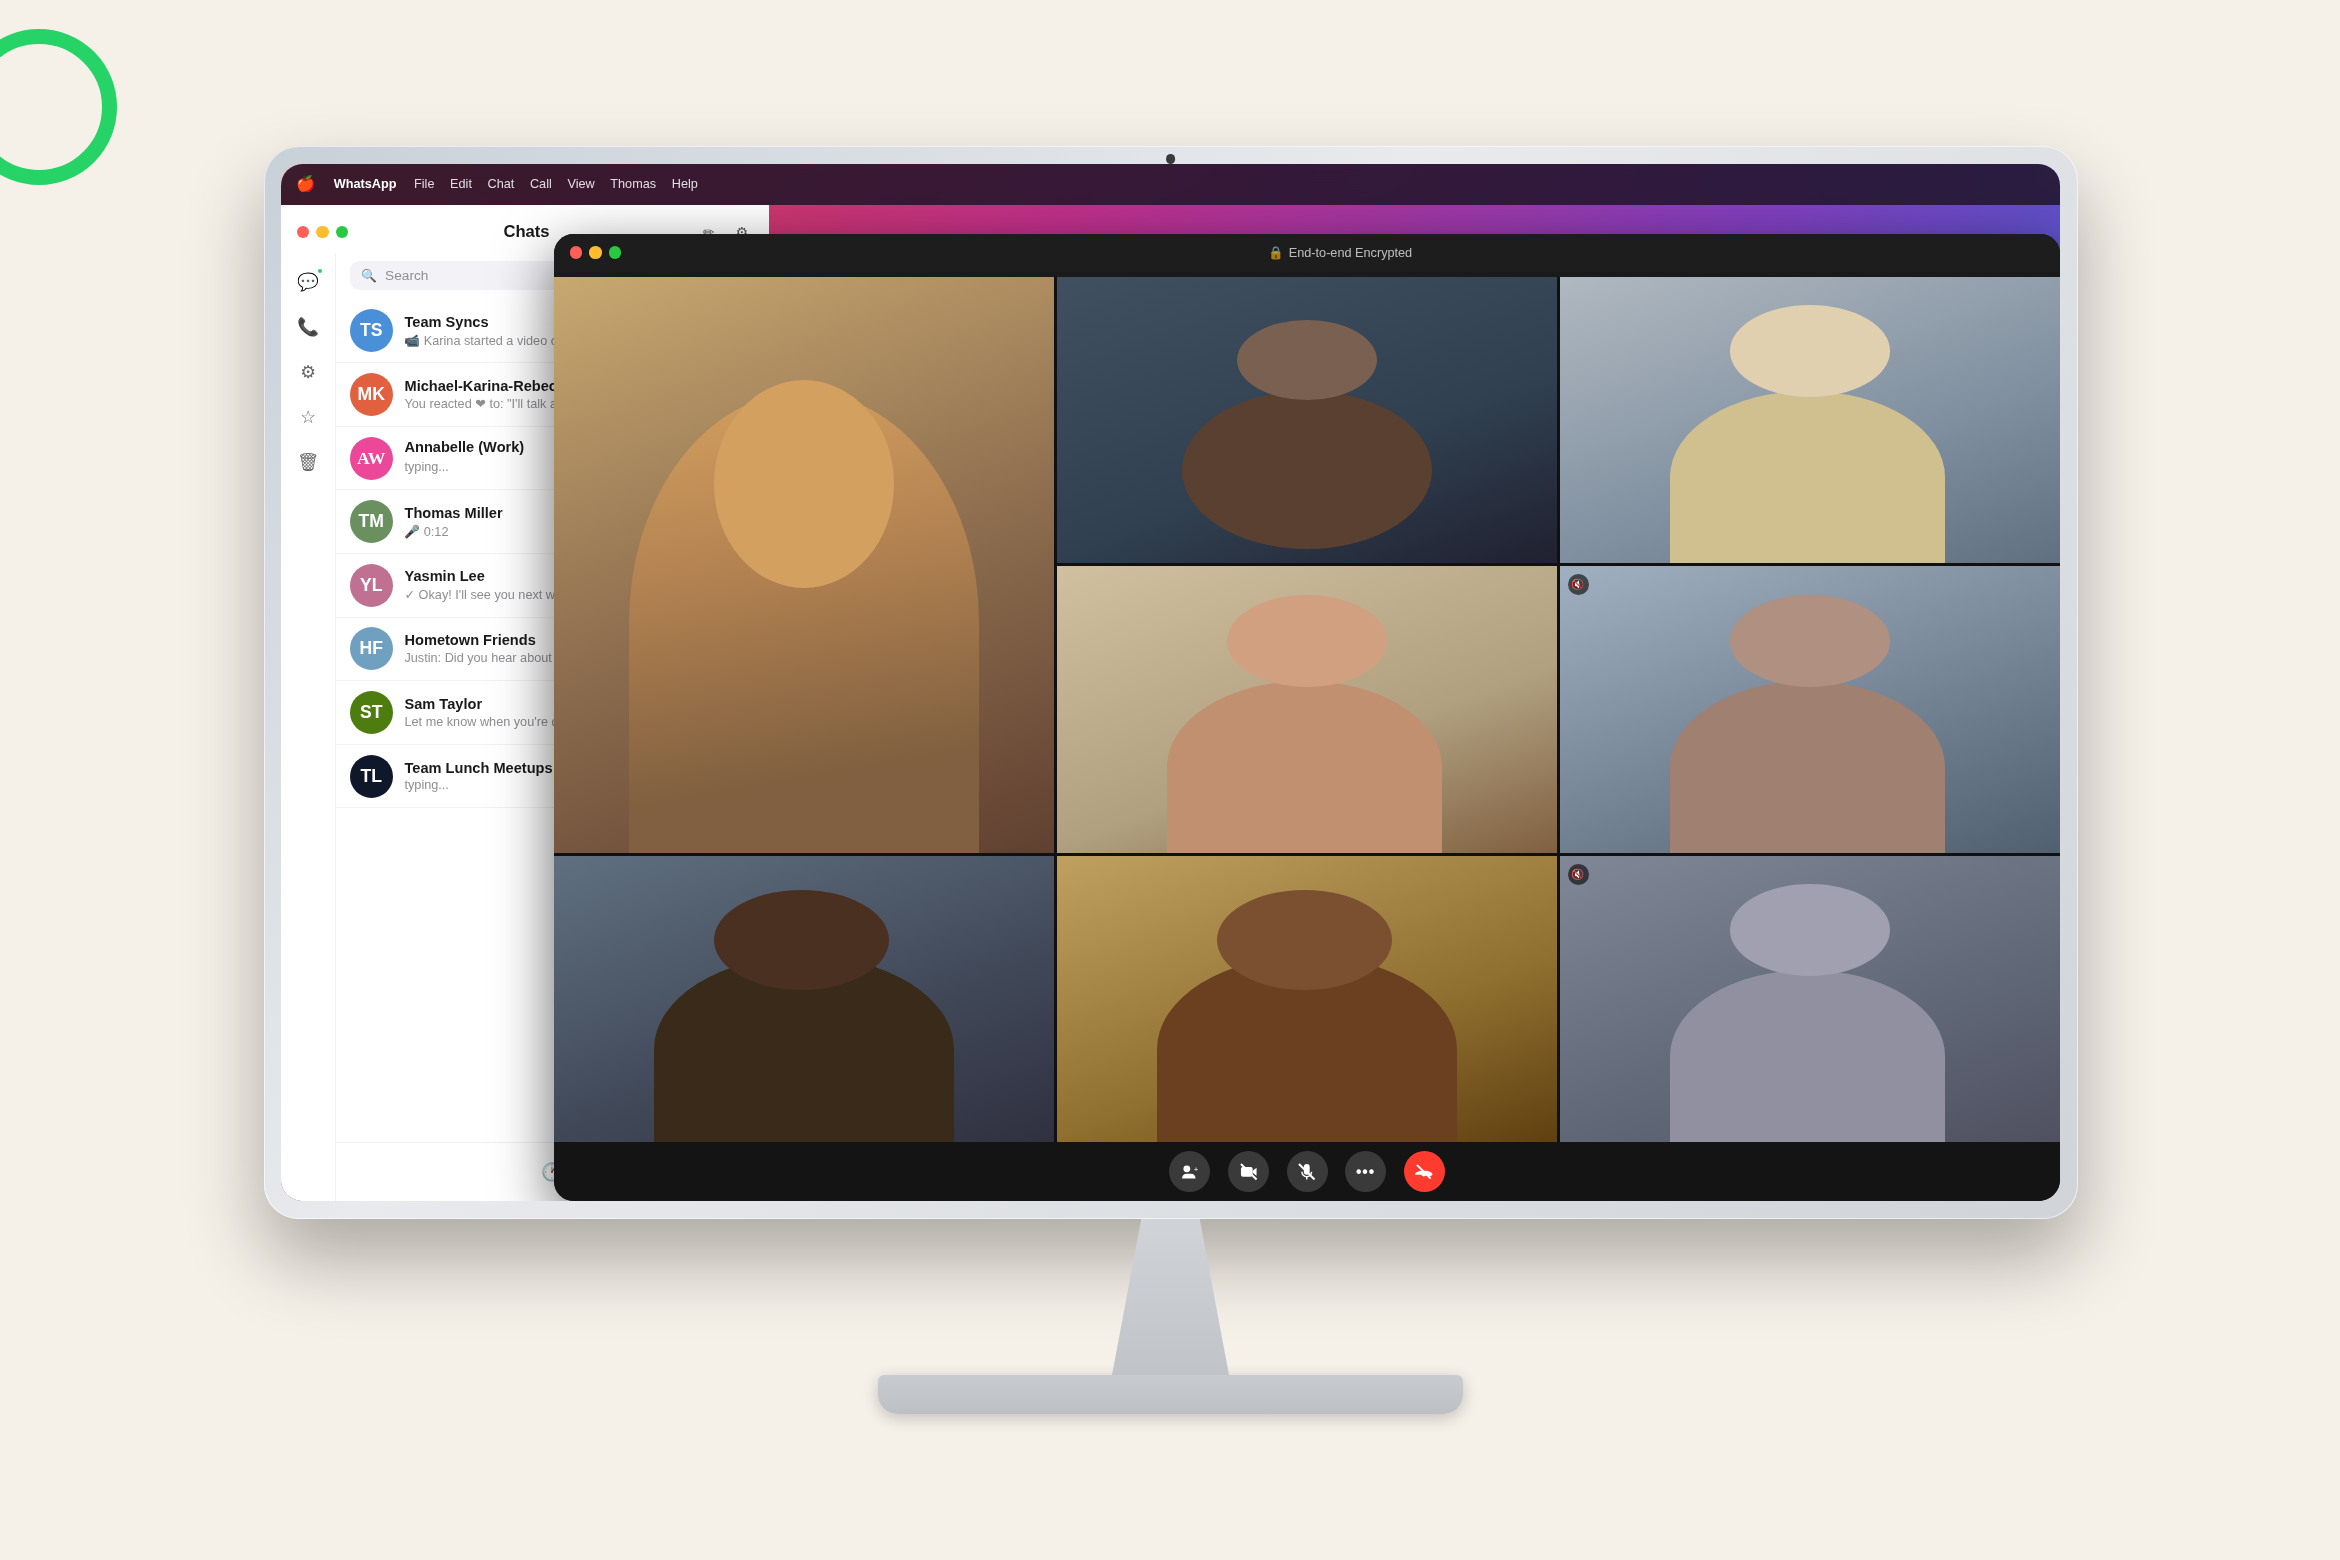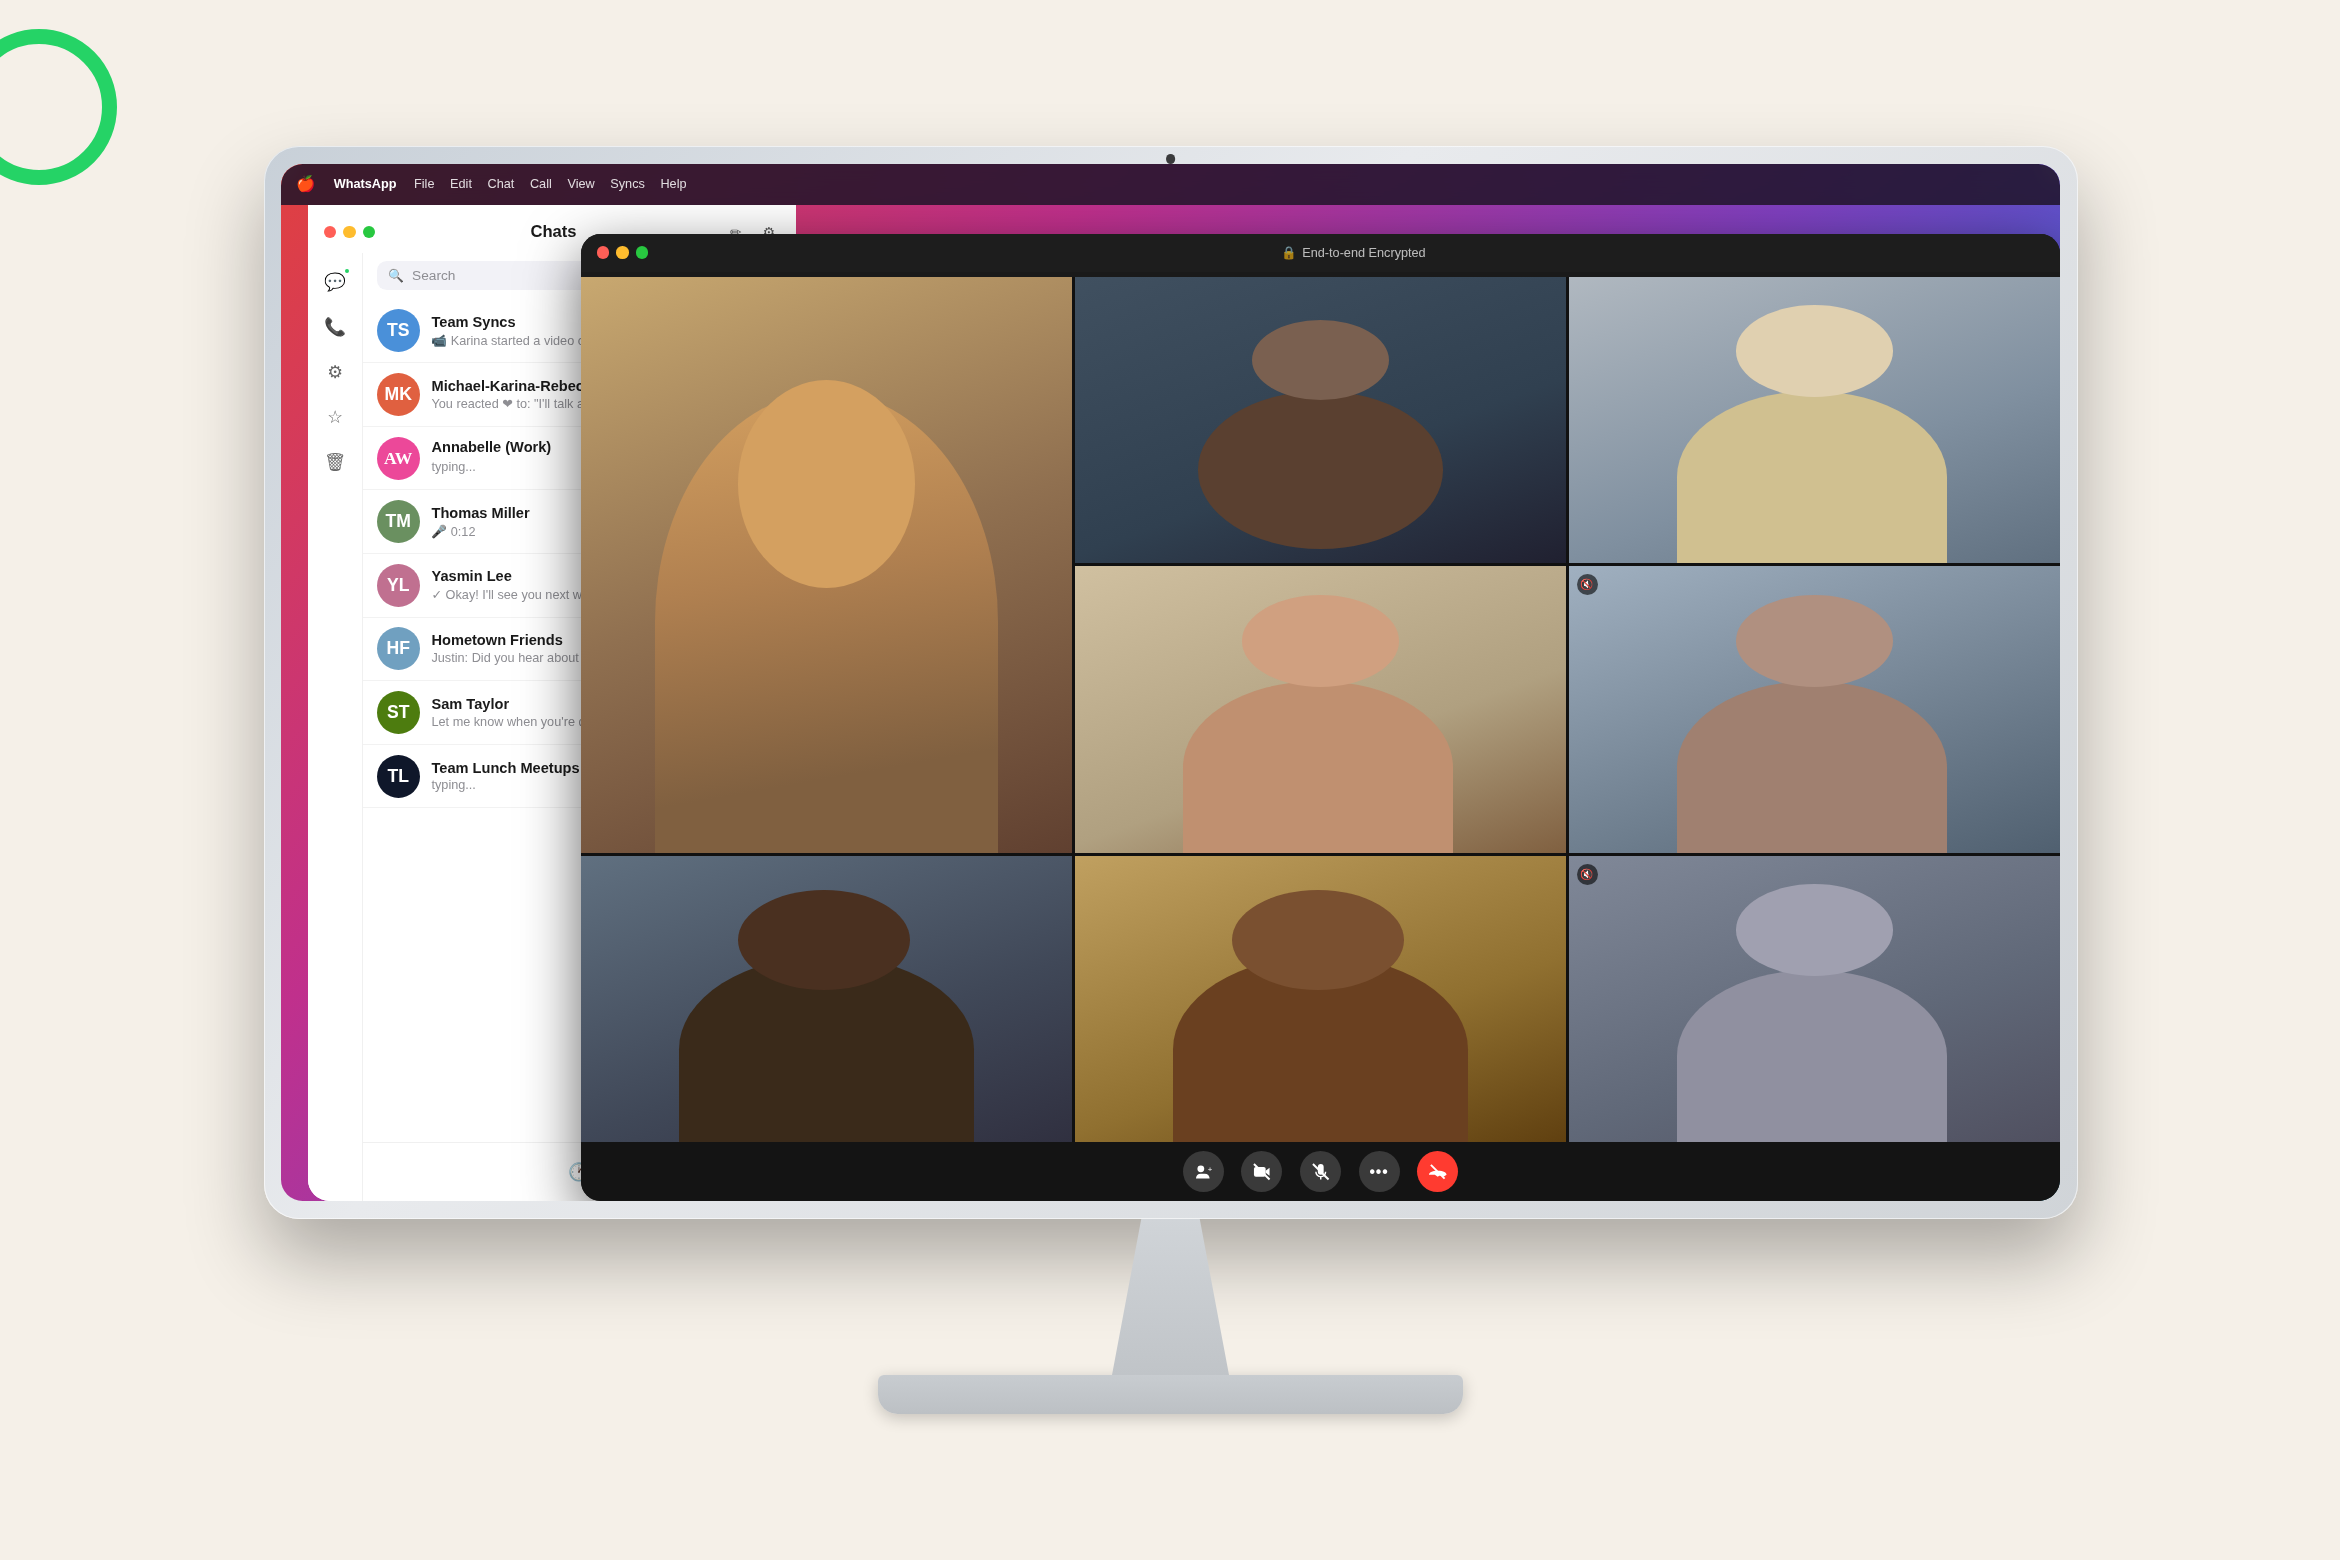--- a/index.html
+++ b/index.html
@@ -105,21 +105,20 @@
     }
 
     
     .app-container {
       position: absolute;
       top: 41px;
       left: 0;
       right: 0;
       bottom: 0;
       display: flex;
-      margin-left: 27px;
     }
 
     
     .sidebar-panel {
       width: 488px;
       background: white;
       display: flex;
       flex-direction: column;
       border-radius: 0 0 0 21.5px;
       overflow: hidden;
@@ -528,21 +527,21 @@
 
       <div class="menubar">
         <span class="menubar-apple">🍎</span>
         <span class="menubar-app">WhatsApp</span>
         <div class="menubar-items">
           <span>File</span>
           <span>Edit</span>
           <span>Chat</span>
           <span>Call</span>
           <span>View</span>
-          <span>Syncs</span>
+          <span>Thomas</span>
           <span>Help</span>
         </div>
       </div>
 
       <div class="app-container">
 
         <div class="sidebar-panel">
 
           <div class="sidebar-titlebar">
             <div class="traffic-lights">

